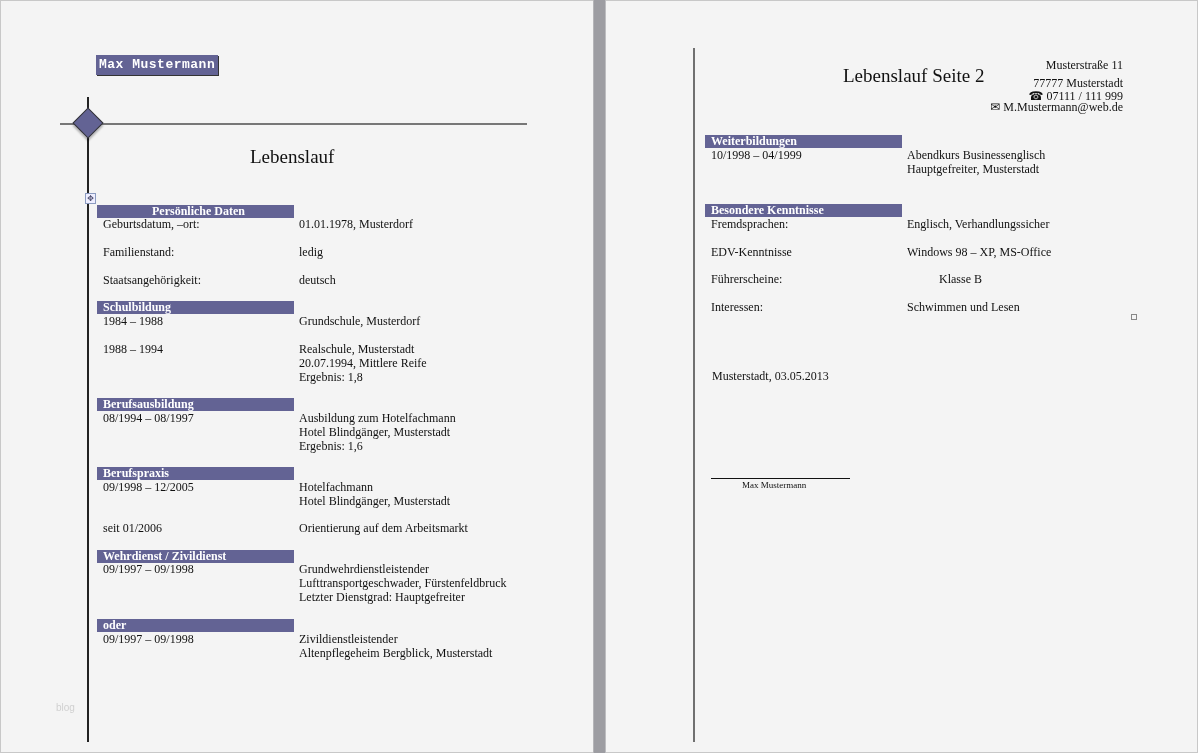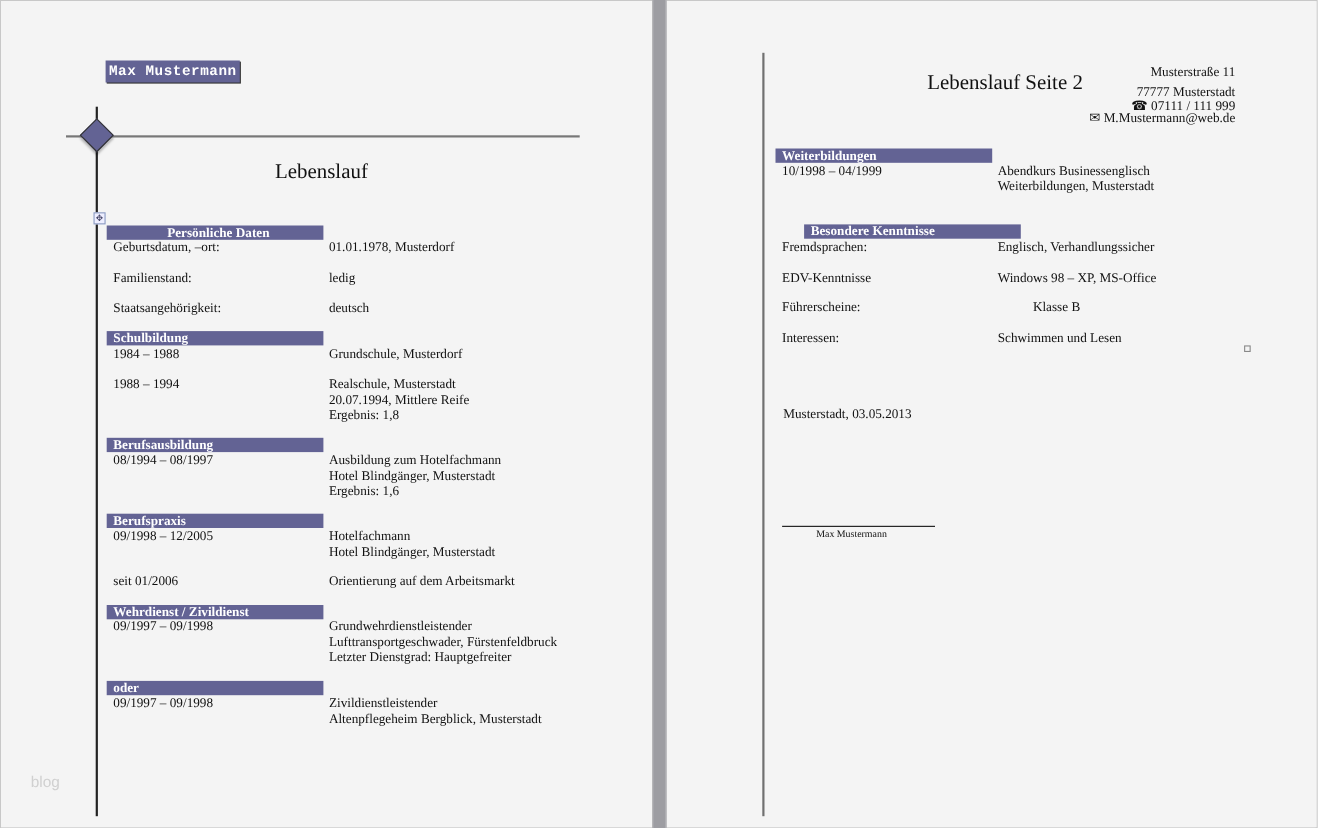--- a/index.html
+++ b/index.html
@@ -17,21 +17,21 @@
     .vline-left { left: 87px; top: 97px; width: 1.5px; height: 645px; background: #222; }
     .diamond { left: 77px; top: 112px; width: 22px; height: 22px; background: #636394; border: 1px solid #333; transform: rotate(45deg); box-shadow: 2px 2px 2px rgba(0,0,0,0.25); }
     .title { font-size: 19px; }
     .move-handle { left: 85px; top: 193px; width: 11px; height: 11px; border: 1px solid #8b9bc0; background: #eef; font-size: 8px; line-height: 9px; text-align: center; color: #446; font-family: "DejaVu Sans", sans-serif; }
     .sec-head { height: 13px; width: 197px; background: #636394; color: #fff; font-weight: bold; font-size: 12px; line-height: 13px; padding-left: 6px; }
     .row { font-size: 12px; line-height: 14px; white-space: nowrap; }
     .vline-right { left: 693px; top: 48px; width: 2px; height: 694px; background: #707070; }
     .sig-line { left: 711px; top: 478px; width: 139px; height: 1px; background: #111; }
     .sig-name { left: 742px; top: 480px; font-size: 9px; }
     .small-square { left: 1131px; top: 314px; width: 6px; height: 6px; border: 1px solid #888; }
-    .watermark { left: 28px; top: 702px; font-size: 14px; color: #d0d0d0; font-family: "Liberation Sans", sans-serif; }
+    .watermark { left: 56px; top: 702px; font-size: 10px; color: #d0d0d0; font-family: "Liberation Sans", sans-serif; }
   </style>
 </head>
 <body>
 
 <div class="frame"></div>
 <div class="page page-left"></div>
 <div class="page page-right"></div>
 <div class="gutter"></div>
 
 <div class="abs name-badge">Max Mustermann</div>
@@ -96,23 +96,23 @@
 <div class="abs row" style="left:299px; top:646px;">Altenpflegeheim  Bergblick, Musterstadt</div>
 
 <div class="abs watermark">blog</div>
 
 <div class="abs vline-right"></div>
 <div class="abs title" style="left:843px; top:65px;">Lebenslauf Seite 2</div>
 
 <div class="abs sec-head" style="left:705px; top:135px;">Weiterbildungen</div>
 <div class="abs row" style="left:711px; top:148px;">10/1998 – 04/1999</div>
 <div class="abs row" style="left:907px; top:148px;">Abendkurs Businessenglisch</div>
-<div class="abs row" style="left:907px; top:162px;">Weiterbildungen, Musterstadt</div>
+<div class="abs row" style="left:907px; top:162px;">Hauptgefreiter, Musterstadt</div>
 
-<div class="abs sec-head" style="left:705px; top:204px;margin-left:26px;">Besondere Kenntnisse</div>
+<div class="abs sec-head" style="left:705px; top:204px;">Besondere Kenntnisse</div>
 <div class="abs row" style="left:711px; top:217px;">Fremdsprachen:</div>
 <div class="abs row" style="left:907px; top:217px;">Englisch, Verhandlungssicher</div>
 <div class="abs row" style="left:711px; top:245px;">EDV-Kenntnisse</div>
 <div class="abs row" style="left:907px; top:245px;">Windows 98 – XP, MS-Office</div>
 <div class="abs row" style="left:711px; top:272px;">Führerscheine:</div>
 <div class="abs row" style="left:907px; top:272px;margin-left:32px;">Klasse B</div>
 <div class="abs row" style="left:711px; top:300px;">Interessen:</div>
 <div class="abs row" style="left:907px; top:300px;">Schwimmen und Lesen</div>
 
 <div class="abs small-square"></div>

